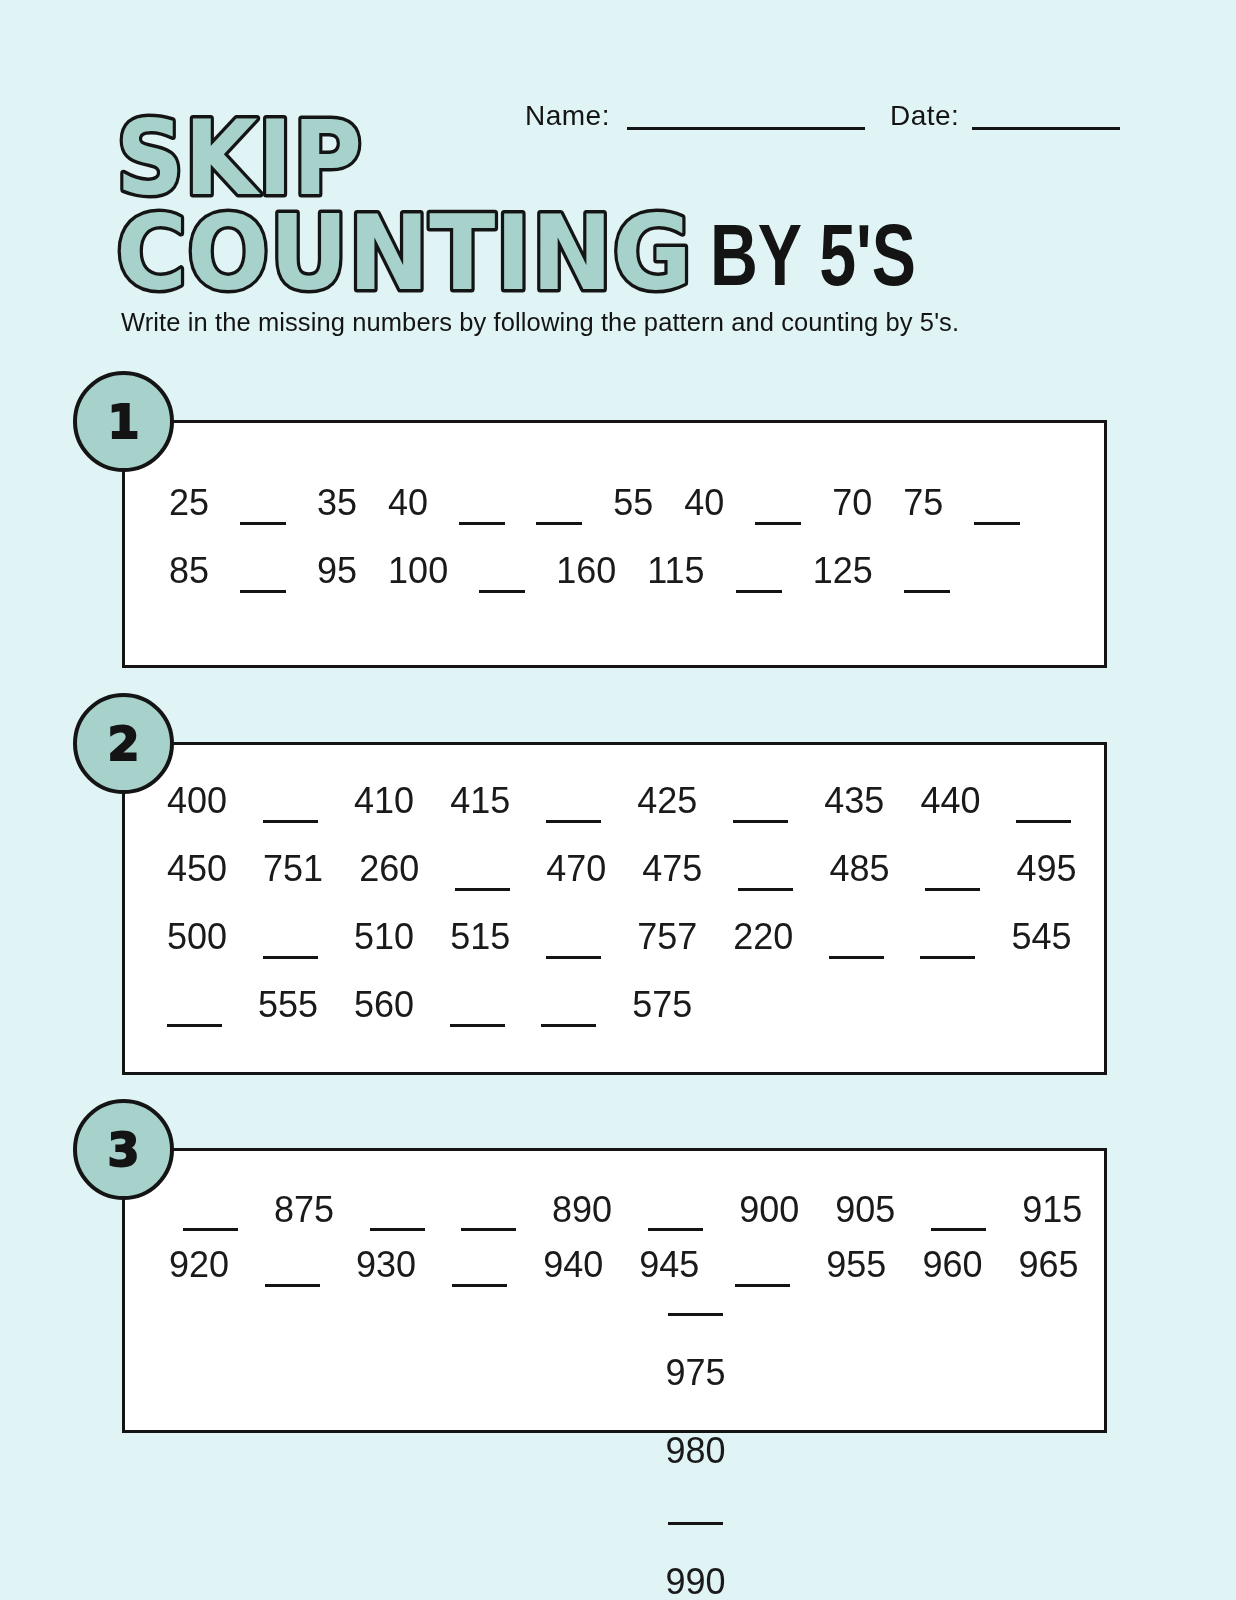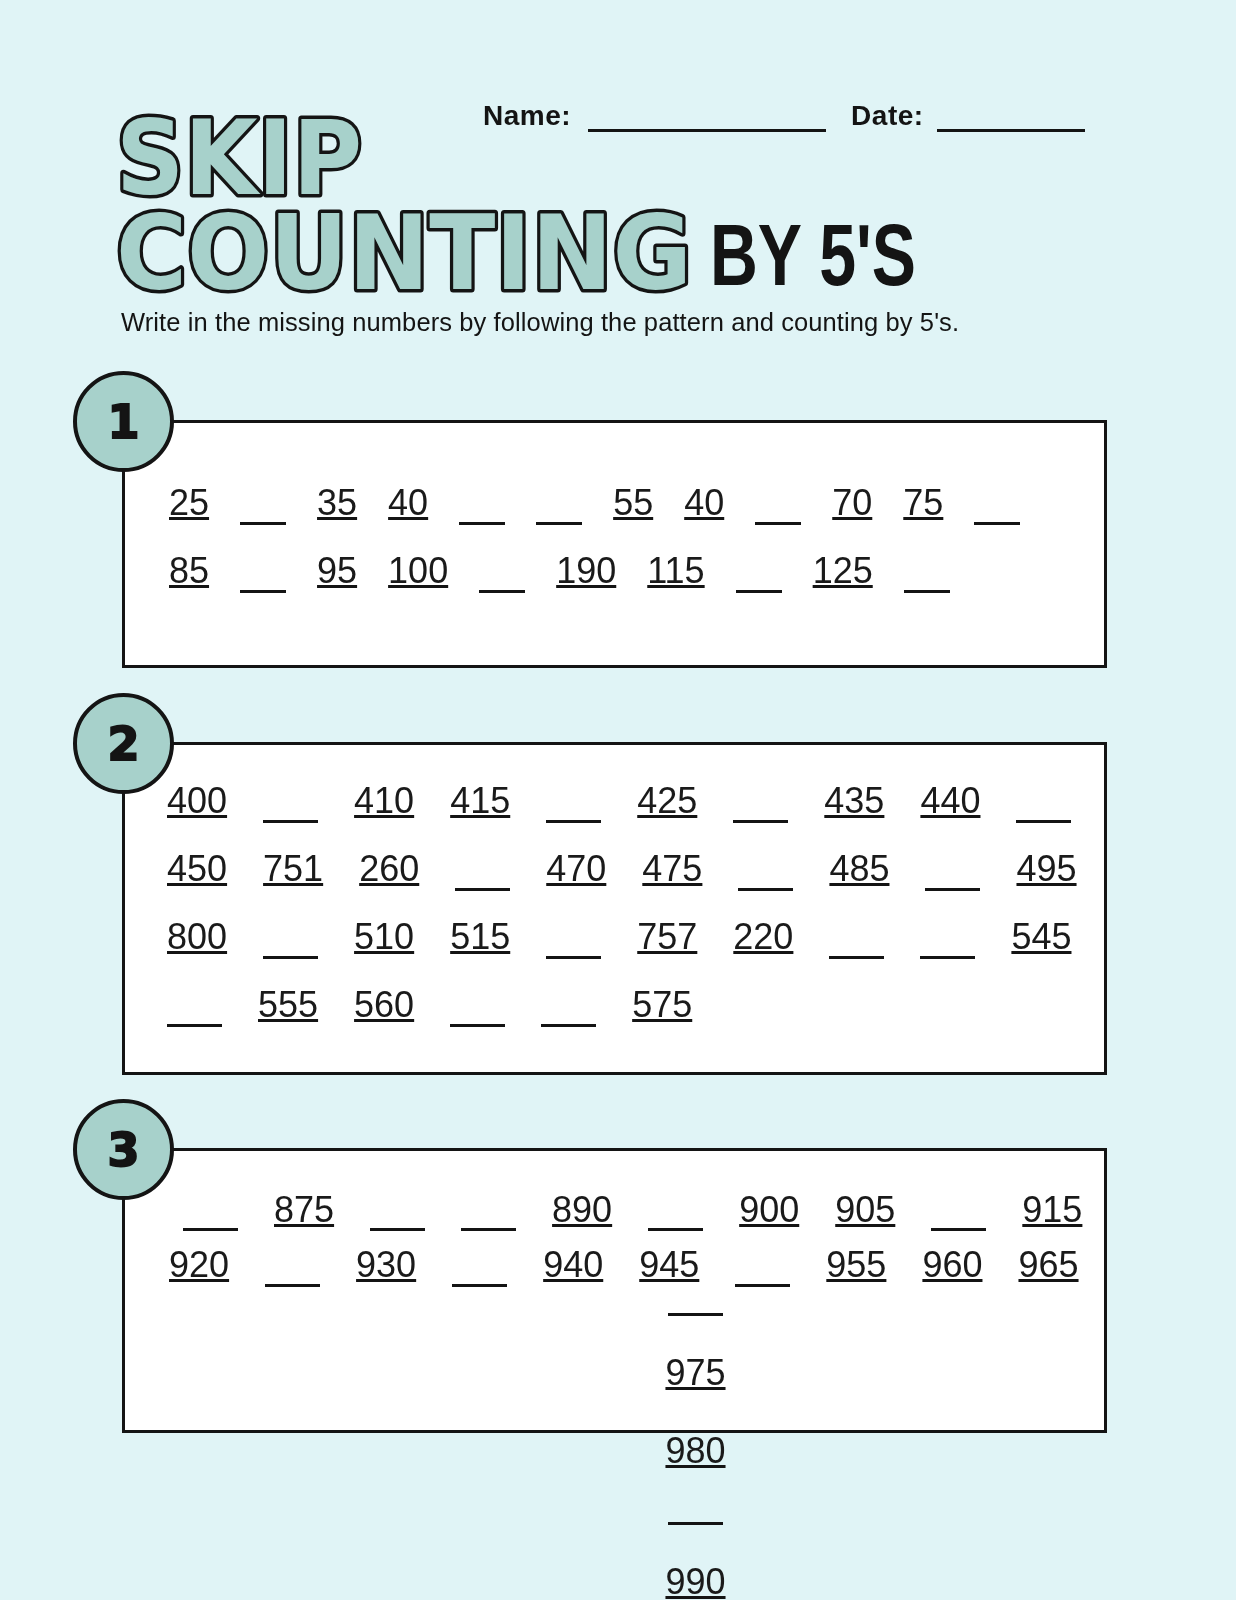--- a/index.html
+++ b/index.html
@@ -7,23 +7,23 @@
     width: 1236px; height: 1600px;
     background: #e0f4f6;
     position: relative;
     font-family: "Liberation Sans", sans-serif;
     color: #141414;
     overflow: hidden;
   }
 
   
   .header-fields {
-    position: absolute; left: 483px; top: 100px;
-    display: flex; align-items: flex-end;
-    font-size: 28px; font-weight: bold; letter-spacing: 0.5px;
+    position: absolute; left: 525px; top: 100px;
+    display: flex; align-items: center;
+    font-size: 28px; font-weight: normal; letter-spacing: 0.5px;
   }
   .write-line {
     display: inline-block;
     border-bottom: 3px solid #141414;
     height: 24px;
   }
   .name-line { width: 238px; margin-left: 17px; margin-right: 25px; }
   .date-line { width: 148px; margin-left: 13px; }
 
   
@@ -76,21 +76,20 @@
     font-weight: 700;
     font-size: 46px;
     color: #141414;
     -webkit-text-stroke: 2px #141414;
   }
 
   .num-row {
     display: flex; align-items: center;
     height: 68px;
     font-size: 36px;
-    text-decoration: underline;
   }
   .section-1 .num-row { gap: 31px; }
   .section-2 .num-row, .section-3 .num-row { gap: 36px; }
 
   .num { color: #1a1a1a; white-space: nowrap; }
 
   .blank {
     display: inline-block;
     height: 26px;
     border-bottom: 3.5px solid #141414;
@@ -136,21 +135,21 @@
           <span class="num">70</span>
           <span class="num">75</span>
           <span class="blank"></span>
         </div>
         <div class="num-row">
           <span class="num">85</span>
           <span class="blank"></span>
           <span class="num">95</span>
           <span class="num">100</span>
           <span class="blank"></span>
-          <span class="num">190</span>
+          <span class="num">160</span>
           <span class="num">115</span>
           <span class="blank"></span>
           <span class="num">125</span>
           <span class="blank"></span>
         </div>
       </div>
   </section>
     <section class="section section-2">
     <div class="badge">
       <span>2</span>
@@ -174,21 +173,21 @@
           <span class="num">260</span>
           <span class="blank"></span>
           <span class="num">470</span>
           <span class="num">475</span>
           <span class="blank"></span>
           <span class="num">485</span>
           <span class="blank"></span>
           <span class="num">495</span>
         </div>
         <div class="num-row">
-          <span class="num">800</span>
+          <span class="num">500</span>
           <span class="blank"></span>
           <span class="num">510</span>
           <span class="num">515</span>
           <span class="blank"></span>
           <span class="num">757</span>
           <span class="num">220</span>
           <span class="blank"></span>
           <span class="blank"></span>
           <span class="num">545</span>
         </div>

